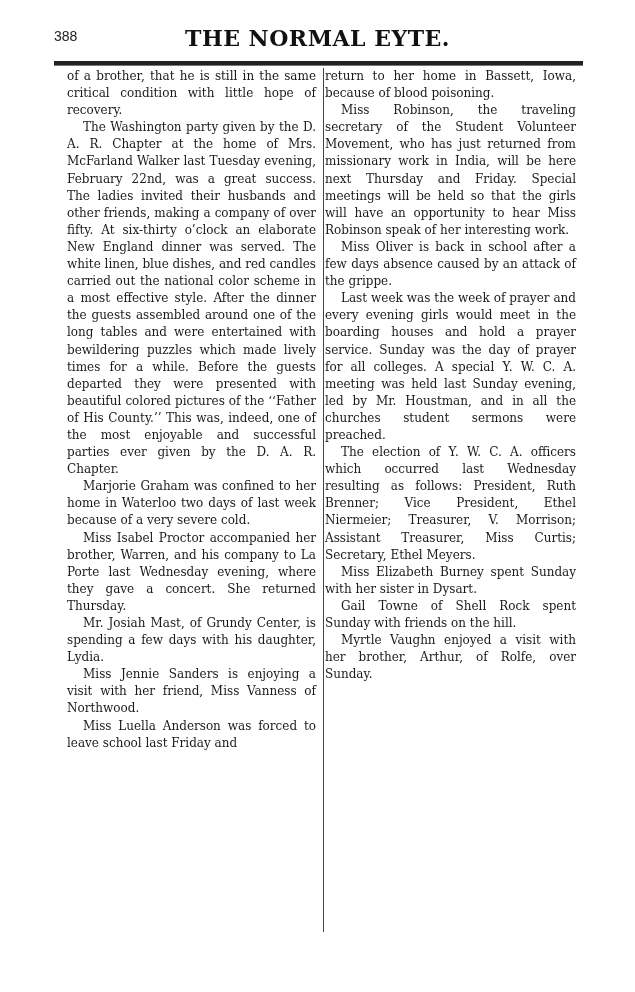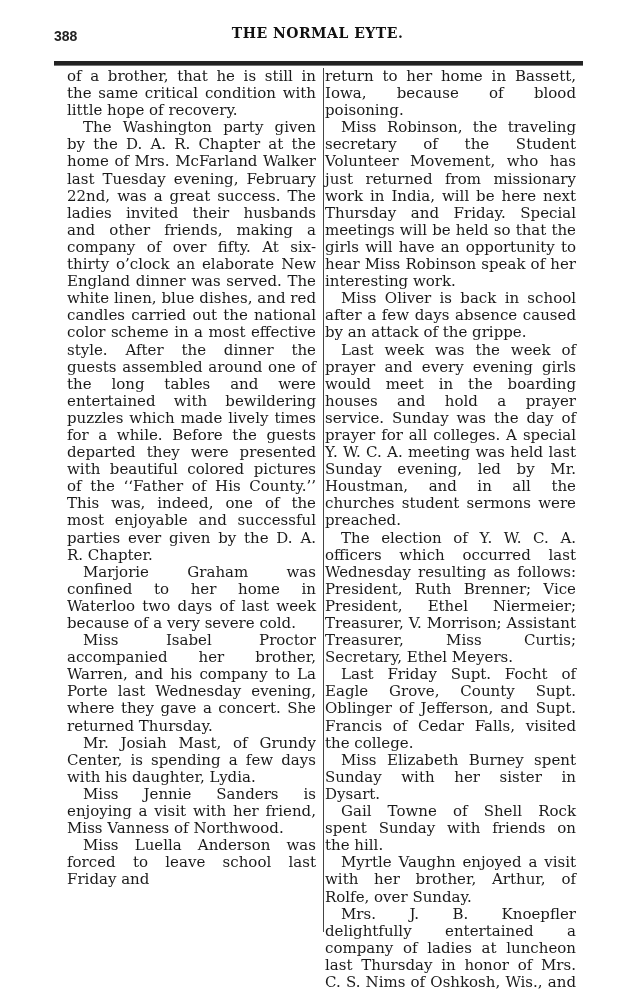--- a/index.html
+++ b/index.html
@@ -1,37 +1,37 @@
 <!DOCTYPE html>
 <html><head>
 <meta charset="utf-8">
 <style>
   html, body { margin: 0; padding: 0; }
   body {
     width: 635px; height: 992px; background: #ffffff; position: relative; overflow: hidden;
     font-family: "DejaVu Serif", "Liberation Serif", serif; color: #1a1a1a;
   }
   .page-num {
-    position: absolute; left: 54px; top: 28px; font-size: 14px; font-weight: bold;
+    position: absolute; left: 54px; top: 28px; font-size: 14px; font-weight: normal;
     font-family: "Liberation Sans", sans-serif; color: #222;
   }
   .running-head {
     position: absolute; left: 0; width: 635px; top: 25px; text-align: center;
-    font-size: 14px; font-weight: bold; letter-spacing: 0.5px; color: #111;
+    font-size: 22px; font-weight: bold; letter-spacing: 0.5px; color: #111;
     font-family: "DejaVu Serif", serif;
   }
   .rule {
     position: absolute; left: 54px; width: 529px; top: 61px; height: 4px;
     background: #222; border-bottom: 1px solid #777;
   }
   .divider {
     position: absolute; left: 323px; top: 68px; width: 1px; height: 864px; background: #444;
   }
   .col {
-    position: absolute; top: 68px; font-size: 15px; line-height: 17.1px;
+    position: absolute; top: 68px; font-size: 12px; line-height: 17.1px;
     text-align: justify;
   }
   .col.left { left: 67px; width: 249px; }
   .col.right { left: 325px; width: 251px; }
   .col p { margin: 0; text-indent: 16px; hyphens: manual; }
   .col p.cont { text-indent: 0; }
 </style>
 </head>
 <body>
 
@@ -51,19 +51,17 @@
   </div>
 
   <div class="divider"></div>
 
   <div class="col right">
     <p class="cont">return to her home in Bassett, Iowa, because of blood poisoning.</p>
     <p>Miss Robinson, the traveling secretary of the Student Volunteer Movement, who has just returned from missionary work in India, will be here next Thursday and Friday. Special meetings will be held so that the girls will have an opportunity to hear Miss Robinson speak of her interesting work.</p>
     <p>Miss Oliver is back in school after a few days absence caused by an attack of the grippe.</p>
     <p>Last week was the week of prayer and every evening girls would meet in the boarding houses and hold a prayer service. Sunday was the day of prayer for all colleges. A special Y. W. C. A. meeting was held last Sunday evening, led by Mr. Houstman, and in all the churches student sermons were preached.</p>
     <p>The election of Y. W. C. A. officers which occurred last Wednesday resulting as follows: President, Ruth Brenner; Vice President, Ethel Niermeier; Treasurer, V. Morrison; Assistant Treasurer, Miss Curtis; Secretary, Ethel Meyers.</p>
-    <p>Last Friday Supt. Focht of Eagle Grove, County Supt. Oblinger of Jefferson, and Supt. Francis of Cedar Falls, visited the college.</p>
     <p>Miss Elizabeth Burney spent Sunday with her sister in Dysart.</p>
     <p>Gail Towne of Shell Rock spent Sunday with friends on the hill.</p>
     <p>Myrtle Vaughn enjoyed a visit with her brother, Arthur, of Rolfe, over Sunday.</p>
-    <p>Mrs. J. B. Knoepfler delightfully entertained a company of ladies at luncheon last Thursday in honor of Mrs. C. S. Nims of Oshkosh, Wis., and Mrs. James G. Miller</p>
   </div>
 </div>
 
 </body></html>

